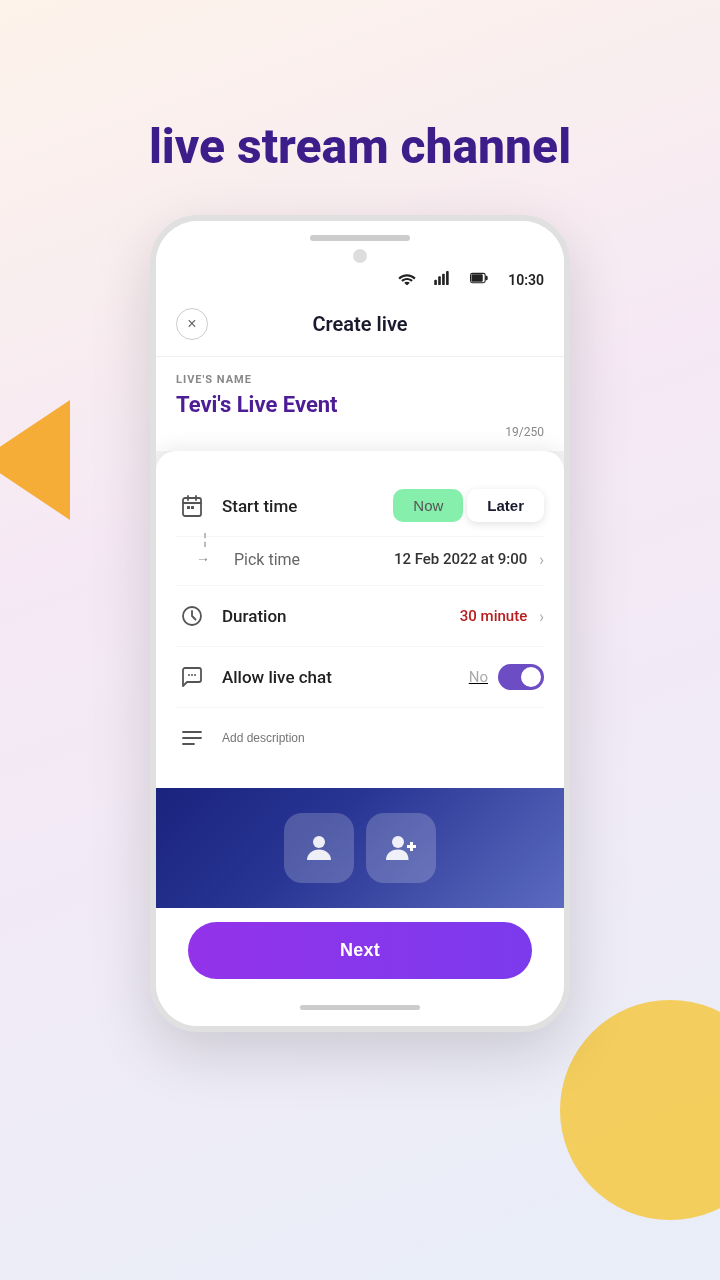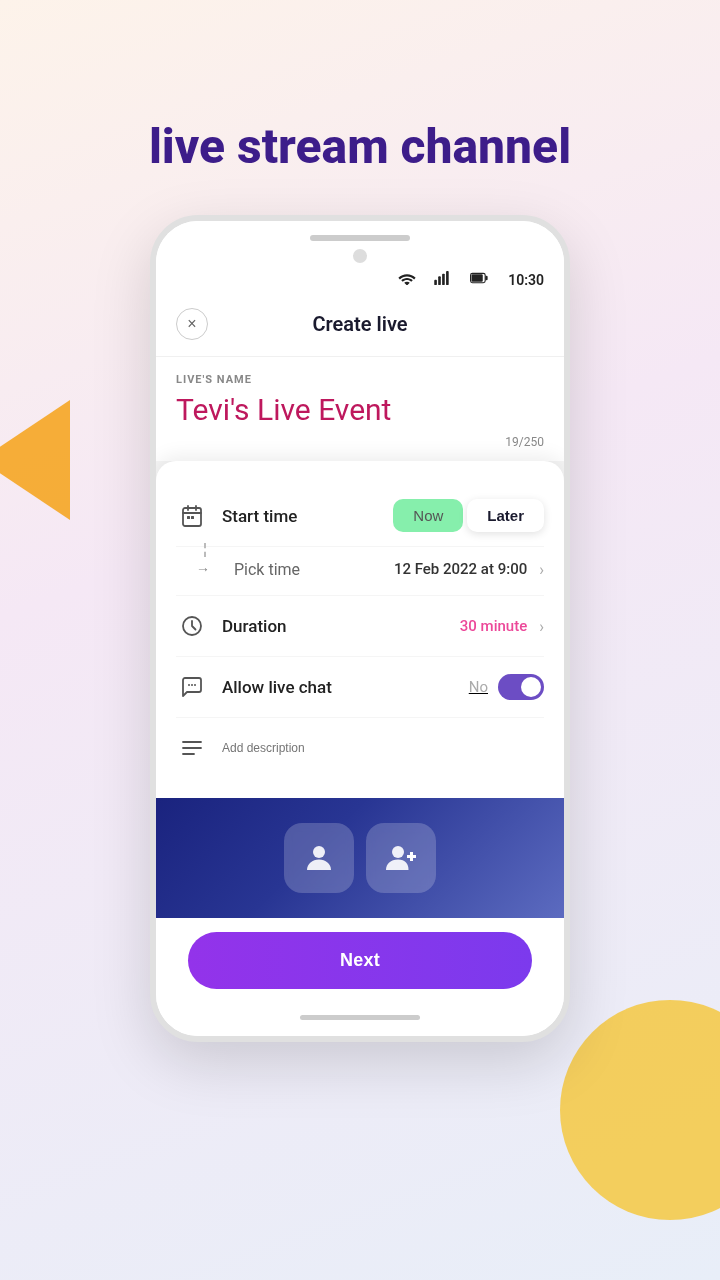--- a/index.html
+++ b/index.html
@@ -172,23 +172,23 @@
     .live-name-label {
       font-size: 11px;
       font-weight: 700;
       color: #888;
       letter-spacing: 1px;
       text-transform: uppercase;
       margin-bottom: 6px;
     }
 
     .live-name-value {
-      font-size: 30px;
-      font-weight: 400;
-      color: #be185d;
+      font-size: 22px;
+      font-weight: 700;
+      color: #4c1d95;
     }
 
     .char-count {
       text-align: right;
       font-size: 12px;
       color: #888;
       padding: 4px 20px 12px;
       background: #fff;
     }
 
@@ -316,21 +316,21 @@
 
     .chevron-right {
       font-size: 16px;
       color: #aaa;
       margin-left: 4px;
     }
 
     
     .duration-value {
       font-size: 15px;
-      color: #ec4899;
+      color: #b91c1c;
       font-weight: 500;
     }
 
     
     .toggle-container {
       display: flex;
       align-items: center;
       gap: 10px;
       text-decoration: underline;
     }

